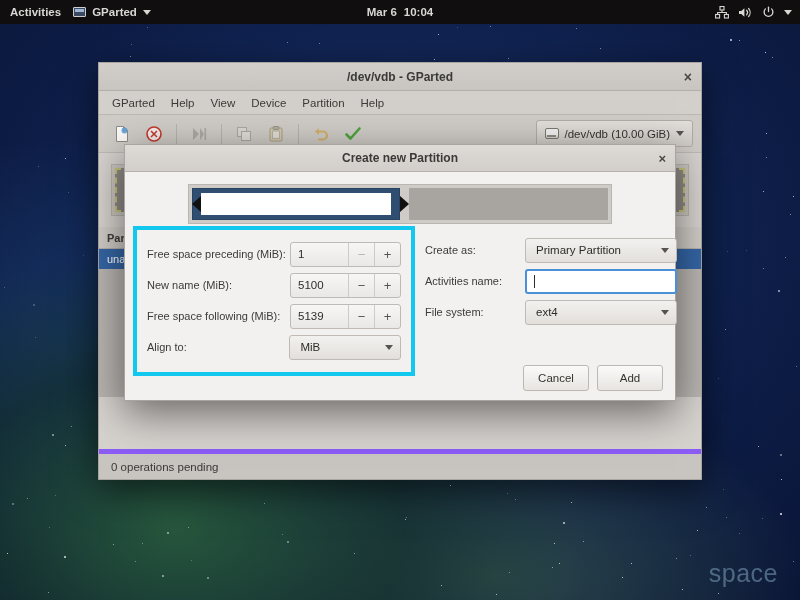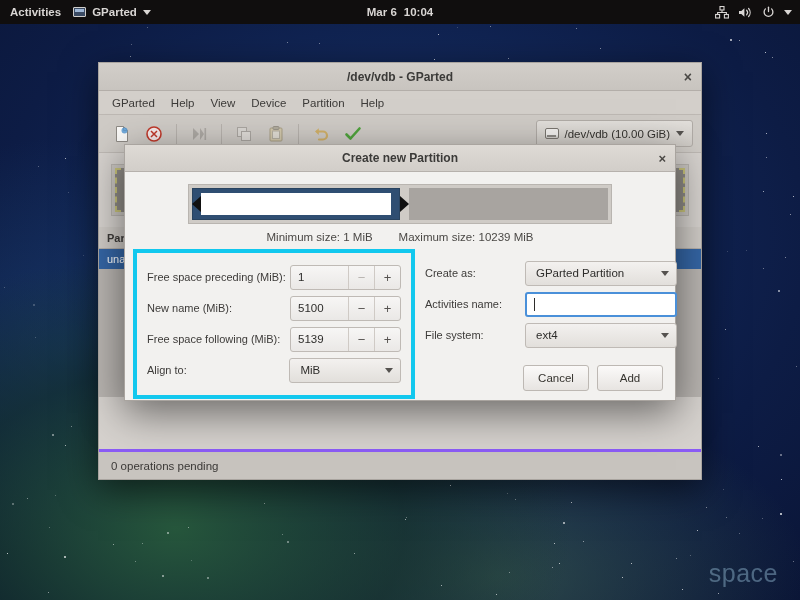--- a/index.html
+++ b/index.html
@@ -136,21 +136,21 @@
   }
   #gp-thead .th { padding: 0 8px; }
   .row-selected {
     height: 20px; background:#3465a4; color:#fff;
     display:flex; align-items:center; font-size:11px; padding: 0 8px;
   }
   #gp-tbody-fill { background:#b8b4b0; height: 128px; }
 
   #gp-status {
     position:absolute; left:0; right:0; bottom:0; height: 30px;
-    background:#c8c4bf; border-top:3px solid #8b5cf6;
+    background:#c8c4bf; border-top:5px solid #8b5cf6;
     display:flex; align-items:center; padding: 0 12px;
     font-size: 11.5px; color:#3c3a38;
   }
 
   
   #dialog {
     position:absolute; left: 124px; top: 144px; width: 552px; height: 257px;
     background: #f2f1ef;
     border: 1px solid #a9a49f;
     box-shadow: 0 12px 38px rgba(0,0,0,.5);
@@ -604,24 +604,20 @@
       <div class="prev-track">
         <div class="prev-used" style="width: 50%;">
           <span class="arrow-l"></span>
           <span class="inner"></span>
           <span class="arrow-r"></span>
         </div>
         <div class="prev-free"></div>
       </div>
     </div>
 
-    <div class="sizes-row">
-      <span>Minimum size: 1 MiB</span>
-      <span>Maximum size: 10239 MiB</span>
-    </div>
 
     <div class="cols">
 
       <div class="col-left">
 
         <div class="frow">
           <span class="flabel">Free space preceding (MiB):</span>
           <div class="spin">
             <span class="val">1</span>
             <span class="btn dim">−</span>
@@ -655,21 +651,21 @@
           </div>
         </div>
 
       </div>
 
       <div class="col-right">
 
         <div class="frow">
           <span class="flabel">Create as:</span>
           <div class="combo">
-            <span class="cv">GParted Partition</span>
+            <span class="cv">Primary Partition</span>
             <span class="caret-sm"></span>
           </div>
         </div>
 
         <div class="frow">
           <span class="flabel">Activities name:</span>
           <div class="textin focused">
             <span></span>
             <span class="caret-text"></span>
           </div>

